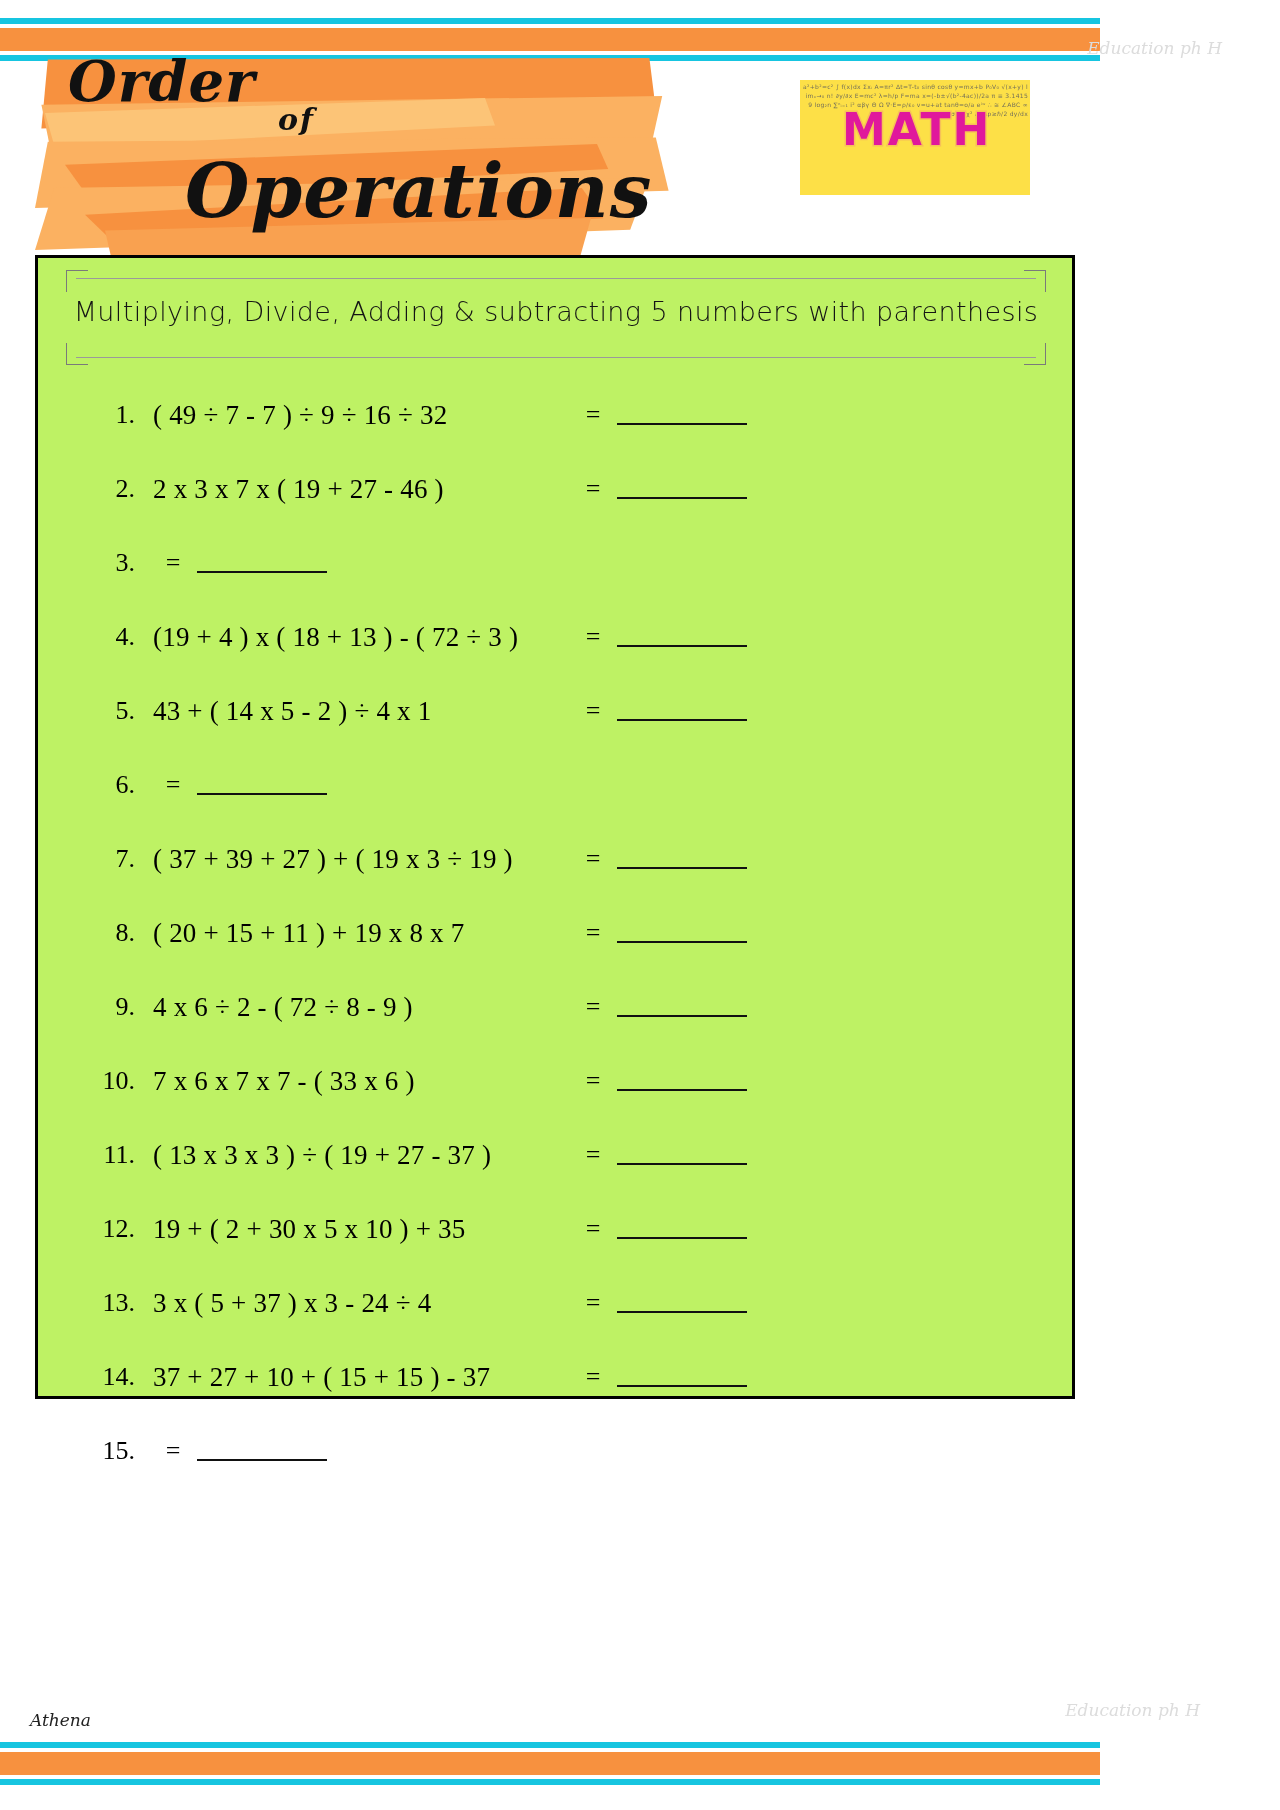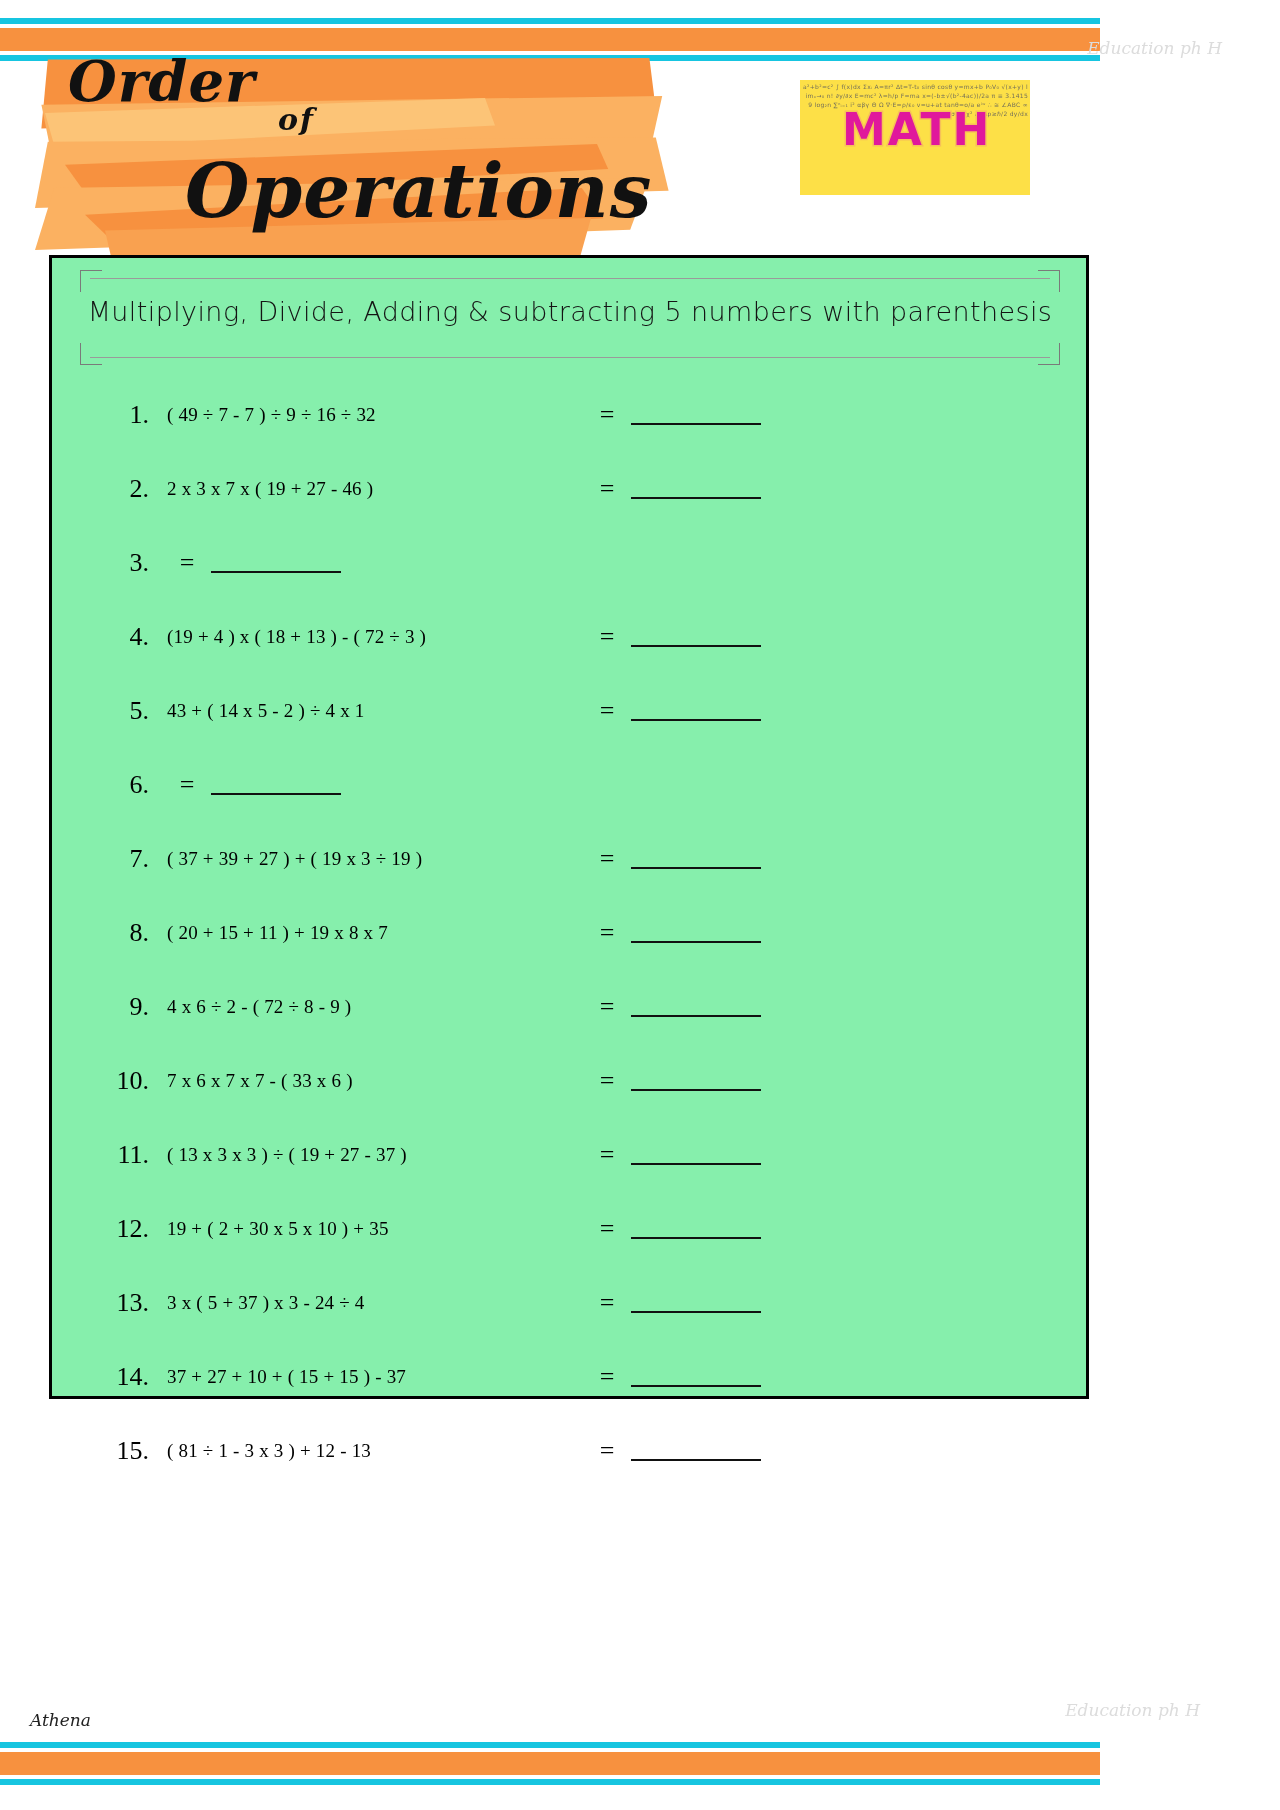--- a/index.html
+++ b/index.html
@@ -172,26 +172,26 @@
     font-family: "DejaVu Serif", serif;
     font-style: italic;
     font-size: 17px;
     color: #222222;
     white-space: nowrap;
   }
 
   
   .worksheet {
     position: absolute;
-    left: 49px;
+    left: 35px;
     top: 255px;
     width: 1040px;
     height: 1144px;
     border: 3px solid #000000;
-    background: #86efac;
+    background: #bef264;
   }
 
   
   .subtitle-box {
     position: absolute;
     left: 28px;
     top: 12px;
     width: 980px;
     height: 95px;
   }
@@ -243,21 +243,21 @@
     width: 115px;
     text-align: right;
     padding-right: 18px;
     font-family: "Liberation Serif", serif;
     font-size: 26px;
     color: #000000;
   }
   .prob-expr {
     flex: 0 0 420px;
     font-family: "Liberation Serif", serif;
-    font-size: 19px;
+    font-size: 27px;
     color: #000000;
     white-space: nowrap;
     letter-spacing: .2px;
   }
   .prob-eq {
     width: 40px;
     font-family: "Liberation Serif", serif;
     font-size: 26px;
     color: #000000;
     text-align: center;
@@ -394,21 +394,20 @@
           <div class="prob-blank"></div>
         </div>
         <div class="prob-row">
           <div class="prob-num">14.</div>
           <div class="prob-expr">37 + 27 + 10 + ( 15 + 15 ) - 37</div>
           <div class="prob-eq">=</div>
           <div class="prob-blank"></div>
         </div>
         <div class="prob-row">
           <div class="prob-num">15.</div>
-          <div class="prob-expr">( 81 ÷ 1 - 3 x 3 ) + 12 - 13</div>
           <div class="prob-eq">=</div>
           <div class="prob-blank"></div>
         </div>
       </div>
 
   </div>
 
   <div class="ribbon ribbon-cyan rb-bot-1"></div>
   <div class="ribbon ribbon-white rb-bot-2"></div>
   <div class="ribbon ribbon-orange rb-bot-3"></div>

